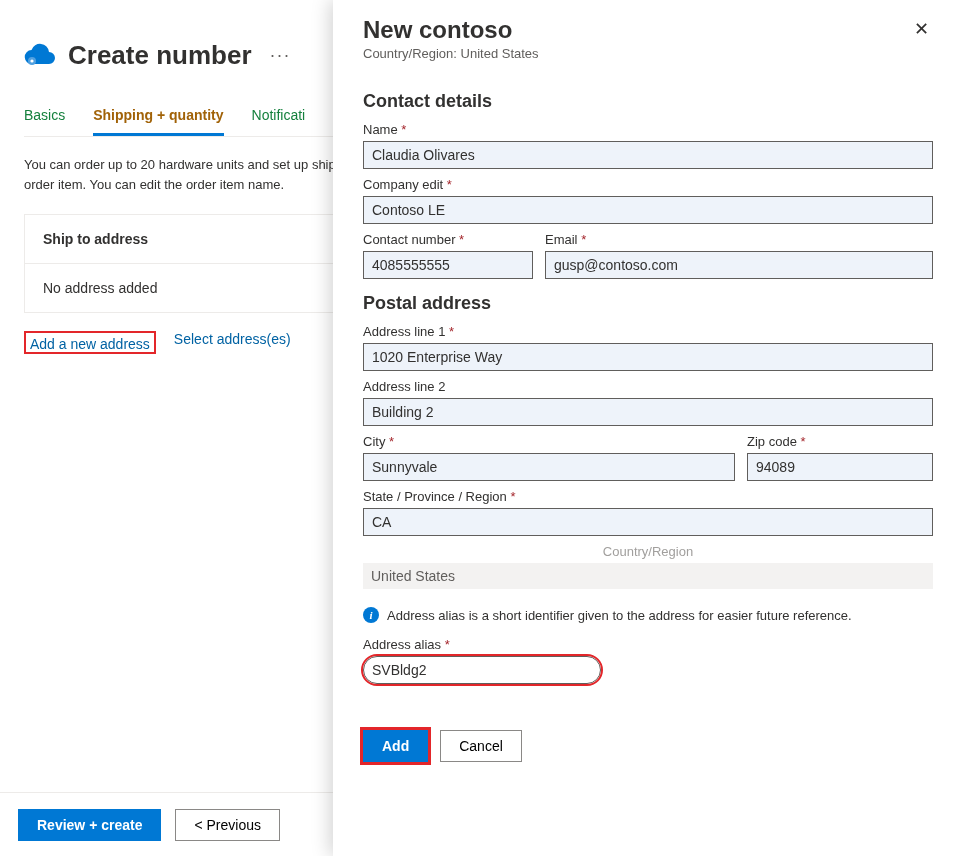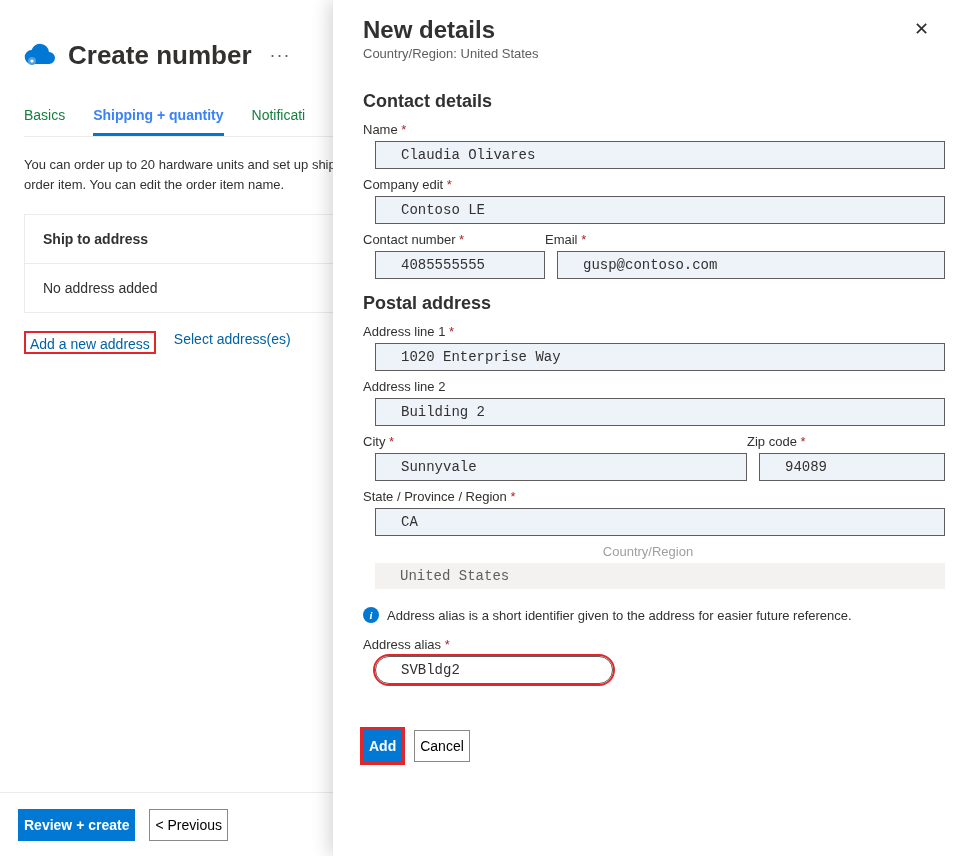--- a/index.html
+++ b/index.html
@@ -8,48 +8,48 @@
 
   
   .page { padding: 20px 24px; }
   .page-header { display: flex; align-items: center; gap: 12px; margin: 20px 0 28px 0; }
   .cloud-icon { width: 32px; height: 26px; }
   .page-title { font-size: 26px; font-weight: 600; }
   .more-dots { font-size: 18px; letter-spacing: 1px; color: #605e5c; padding: 0 6px; cursor: pointer; }
 
   .tabs { display: flex; gap: 28px; border-bottom: 1px solid #edebe9; margin-bottom: 18px; }
   .tab { padding: 8px 0 10px 0; font-size: 14px; color: #15803d; cursor: pointer; }
-  .tab.active { font-weight: 600; border-bottom: 3px solid #0078d4; color: #3b82f6; }
+  .tab.active { font-weight: 600; border-bottom: 3px solid #0078d4; color: #a16207; }
 
   .help-text { font-size: 13px; line-height: 1.5; color: #323130; max-width: 600px; }
 
   .section-card { border: 1px solid #edebe9; margin-top: 20px; }
   .card-header { padding: 16px 18px; font-weight: 600; font-size: 14px; border-bottom: 1px solid #edebe9; }
   .card-body { padding: 16px 18px; font-size: 14px; }
 
   .link-row { margin-top: 18px; display: flex; gap: 18px; }
   .link { color: #0062a3; cursor: pointer; font-size: 14px; }
   .red-box { border: 2px solid #e3262a; padding: 3px 4px 0 4px; display: inline-block; }
 
   .footer-bar { position: absolute; left: 0; right: 0; bottom: 0; height: 64px; border-top: 1px solid #edebe9; display: flex; align-items: center; gap: 14px; padding: 0 18px; background: #fff; }
-  .btn { padding: 7px 5px; font-size: 14px; cursor: pointer; border: 1px solid #8a8886; background: #fff; }
+  .btn { padding: 7px 18px; font-size: 14px; cursor: pointer; border: 1px solid #8a8886; background: #fff; }
   .btn-primary { background: #0078d4; color: #fff; border: 1px solid #0078d4; font-weight: 600; }
   .btn-primary.highlight { outline: 3px solid #e3262a; }
 
   
   .panel { position: absolute; top: 0; right: 0; width: 630px; height: 100%; background: #fff; box-shadow: -3px 0 18px rgba(0,0,0,.18); padding: 16px 30px 0 30px; overflow-y: auto; }
   .panel-header { display: flex; justify-content: space-between; align-items: flex-start; }
   .panel-title { font-size: 24px; font-weight: 600; margin: 0; }
   .panel-subtitle { font-size: 13px; color: #605e5c; margin: 2px 8px 16px 0; }
   .close-x { font-size: 18px; color: #323130; cursor: pointer; padding: 4px; line-height: 1; }
 
   .panel h2 { font-size: 18px; font-weight: 600; margin: 14px 0 10px 0; }
   .field-label { font-size: 13px; margin: 8px 0 4px 0; display: block; }
   .req::after { content: " *"; color: #a4262c; }
-  .input { width: 100%; padding: 5px 25px; font-size: 14px; border: 1px solid #605e5c; background: #eef3fa; font-family: Liberation Mono, monospace; color: #323130; margin-left: 12px; }
+  .input { width: 100%; padding: 5px 8px; font-size: 14px; border: 1px solid #605e5c; background: #eef3fa; font-family: Liberation Sans, sans-serif; color: #323130; }
   .input.readonly { background: #f3f2f1; border: none; color: #605e5c; }
   .input.highlight { outline: 2px solid #e3262a; background: #fff; }
   .label-disabled { color: #a19f9d; text-align: center; }
 
   .field-row { display: flex; gap: 12px; }
   .field-row > div { flex: 1; }
   .field-row.contact > div:first-child { flex: 0 0 170px; }
 
   .info-row { display: flex; align-items: center; gap: 8px; margin: 18px 0 14px 0; font-size: 13px; }
   .info-icon { width: 16px; height: 16px; border-radius: 50%; background: #0078d4; color: #fff; font-size: 11px; font-weight: bold; display: flex; align-items: center; justify-content: center; font-style: italic; font-family: Georgia, serif; }
@@ -93,21 +93,21 @@
   </div>
 
   <div class="footer-bar">
     <button class="btn btn-primary">Review + create</button>
     <button class="btn">&lt; Previous</button>
   </div>
 
   <div class="panel">
     <div class="panel-header">
       <div>
-        <h1 class="panel-title">New details</h1>
+        <h1 class="panel-title">New contoso</h1>
         <div class="panel-subtitle">Country/Region: United States</div>
       </div>
       <span class="close-x">✕</span>
     </div>
 
     <h2>Contact details</h2>
 
     <label class="field-label req">Name</label>
     <input class="input" value="Claudia Olivares" style="">
 

